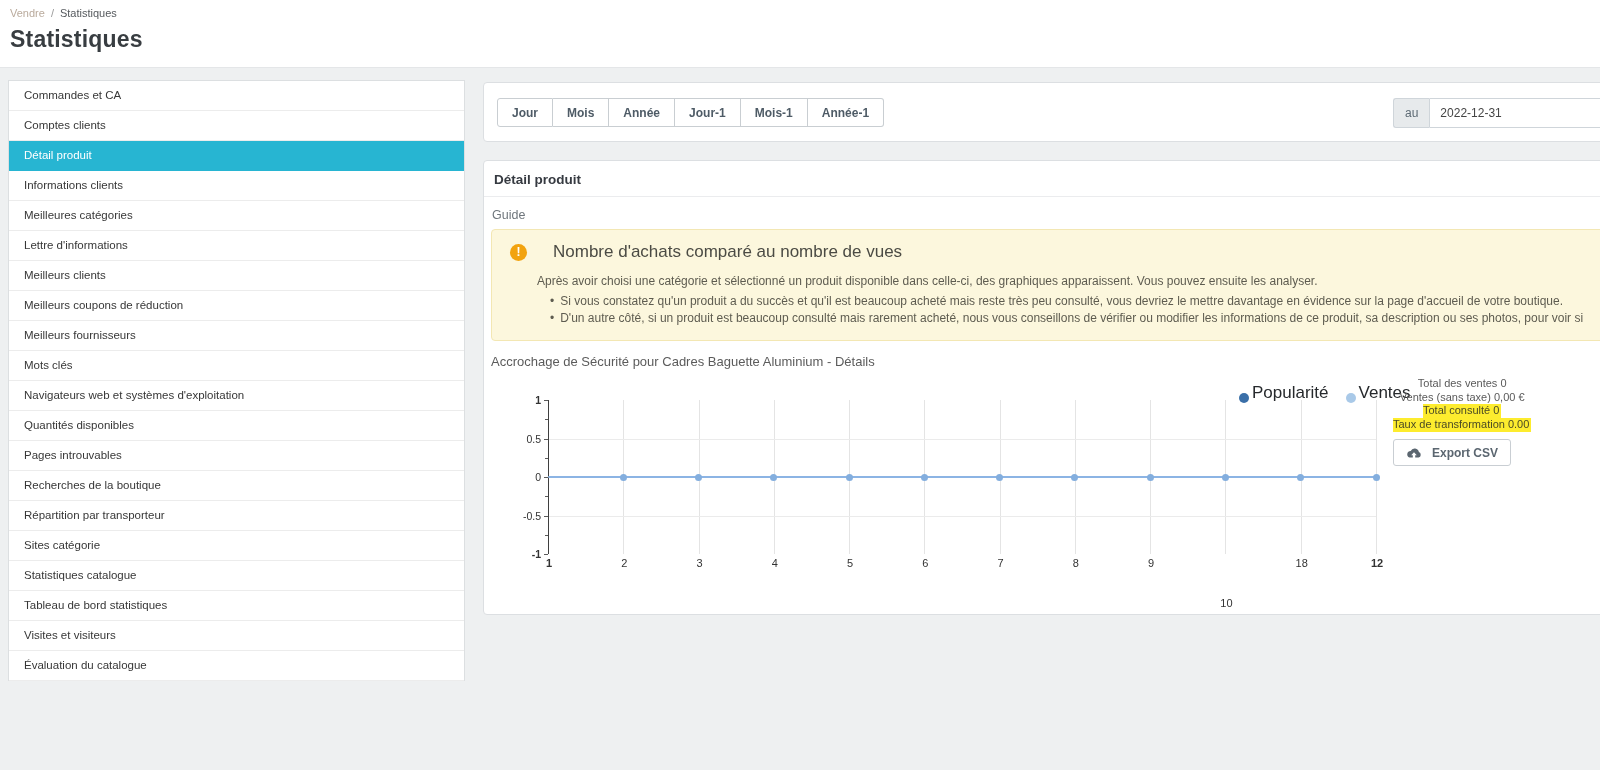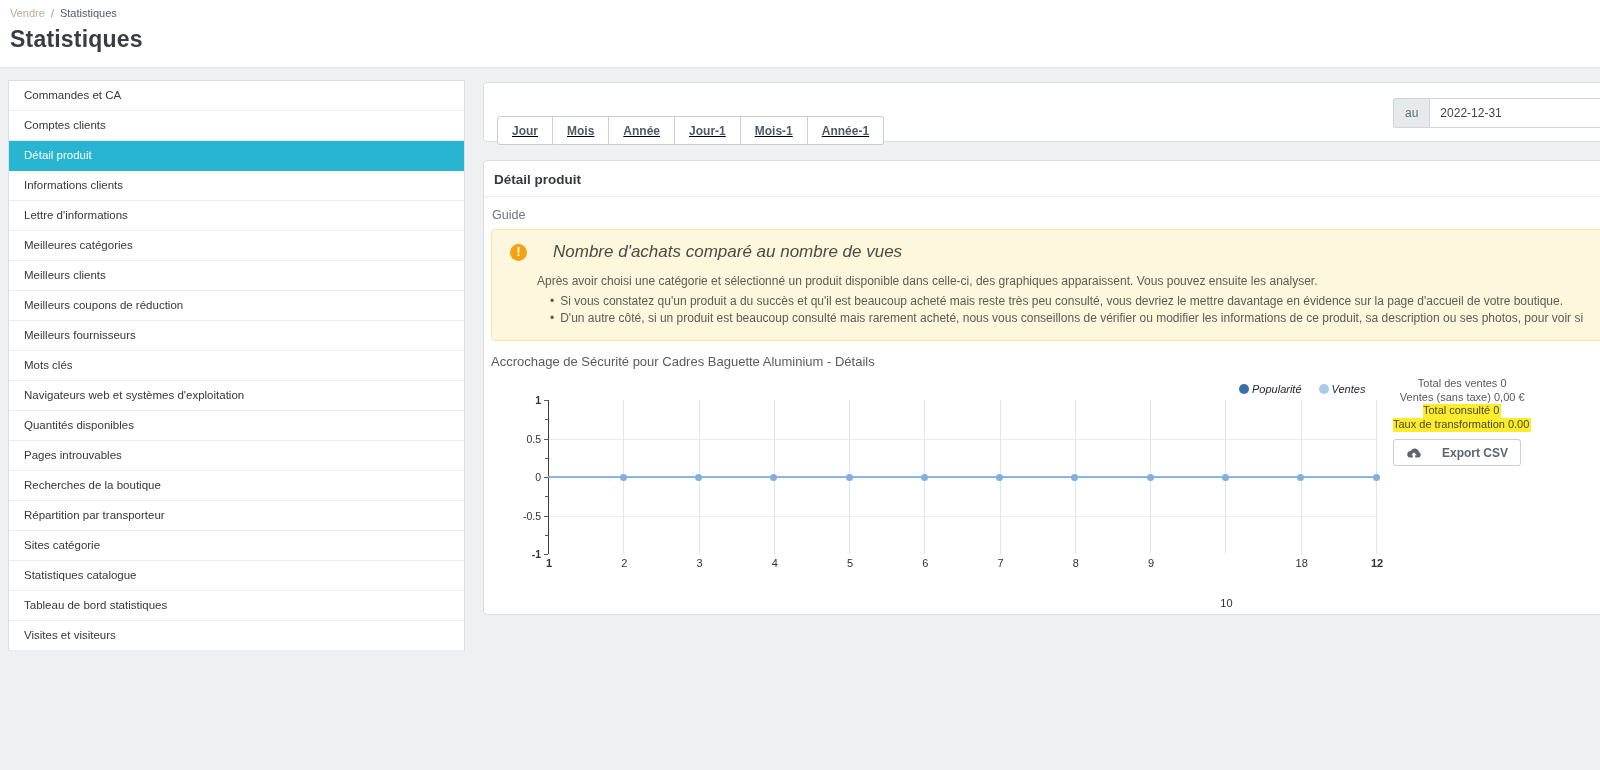--- a/index.html
+++ b/index.html
@@ -17,38 +17,38 @@
   
   .sidebar { position:absolute; left:8px; top:80px; width:457px; background:#fff; border:1px solid #dcdfe1; border-bottom:none; }
   .side-item { display:block; height:30px; line-height:29px; padding-left:15px; font-size:11.5px; color:#373737; background:#fff; border-bottom:1px solid #ececec; cursor:pointer; white-space:nowrap; overflow:hidden; }
   .side-item.active { background:#27b5d2; color:#ffffff; border-bottom-color:#27b5d2; }
 
   
   .main { position:absolute; left:483px; top:82px; width:1150px; }
   .panel { background:#fff; border:1px solid #dcdfe2; border-radius:4px; }
 
   .toolbar-panel { height:60px; position:relative; }
-  .btn-group { position:absolute; left:13px; top:33px; display:flex;text-decoration:underline; }
+  .btn-group { position:absolute; left:13px; top:15px; display:flex; }
   .pbtn { background:#fff; border:1px solid #c9ced2; border-left-width:0; color:#4e5b66; font-family:inherit; font-size:12px; font-weight:700; padding:0 14px; height:29px; cursor:pointer; }
   .pbtn:first-child { border-left-width:1px; border-radius:3px 0 0 3px; }
   .pbtn:last-child { border-radius:0 3px 3px 0; }
   .date-group { position:absolute; top:15px; display:flex; height:30px; }
   .dg-addon { background:#e7eaec; border:1px solid #cfd5da; border-right:none; color:#5d6a74; font-size:12px; line-height:28px; padding:0 11px; border-radius:3px 0 0 3px; }
   .dg-input { border:1px solid #cfd5da; border-radius:0 3px 3px 0; font-family:inherit; font-size:12px; color:#444; padding:0 10px; height:30px; outline:none; }
   .dg-from { left:685px; } .dg-from .dg-input { width:150px; }
   .dg-to { left:909px; } .dg-to .dg-input { width:210px; }
 
   .product-panel { margin-top:18px; min-height:455px; padding-bottom:14px; }
   .panel-head { font-size:13.5px; font-weight:700; color:#363a41; padding:11px 10px 9px 10px; border-bottom:1px solid #ebecee; }
   .guide-label { font-size:12.5px; color:#6f767c; margin:11px 0 7px 8px; }
 
   .alert { margin:0 0 0 7px; width:1136px; background:#fcf7dd; border:1px solid #f3e7b3; border-radius:4px; padding:12px 0 14px 18px; overflow:hidden; }
   .alert-head { display:flex; align-items:center; }
   .warn-icon { width:17px; height:17px; border-radius:50%; background:#f2a30f; color:#fff; font-size:12px; font-weight:700; text-align:center; line-height:17px; flex:0 0 17px; }
-  .alert-title { font-size:17px; color:#4b4b44; margin-left:26px; white-space:nowrap;font-style:italic; }
+  .alert-title { font-size:17px; color:#4b4b44; margin-left:26px; white-space:nowrap; }
   .alert-body { margin-top:12px; padding-left:27px; color:#5e5c50; font-size:12px; }
   .alert-intro { white-space:nowrap; }
   .alert-body ul { list-style:none; margin-top:5px; }
   .alert-body li { white-space:nowrap; line-height:16.5px; padding-left:13px; }
   .alert-body li::before { content:"•"; margin-right:6px; }
 
   .chart-title { font-size:13px; color:#5b5b5b; margin:13px 0 0 7px; white-space:nowrap; }
   .chart-wrap { position:relative; margin-left:7px; height:215px; margin-top:2px; }
 
   .yaxis { position:absolute; left:57px; top:29px; width:1px; height:154px; background:#3f3f3f; }
@@ -56,61 +56,62 @@
   .hgrid { position:absolute; left:58px; width:827px; height:1px; background:#ebebeb; }
   .ytick { position:absolute; height:1px; background:#5a5a5a; }
   .ylab { position:absolute; left:0; width:50px; text-align:right; font-size:10.5px; color:#333; }
   .ylab.edge { font-weight:700; }
   .xlab { position:absolute; top:186px; font-size:11px; color:#333; transform:translateX(-50%); }
   .xlab.edge { font-weight:700; }
   .dline { position:absolute; height:2px; border-radius:1px; }
   .ddot { position:absolute; width:7px; height:7px; border-radius:50%; }
 
   .legend { position:absolute; left:748px; top:12px; display:flex; gap:17px; }
-  .leg-item { display:flex; align-items:center; font-size:11px; color:#26292c;font-style:italic; }
+  .leg-item { display:flex; align-items:flex-end; font-size:17px; color:#26292c; }
   .leg-dot { width:10px; height:10px; border-radius:50%; margin-right:3px; }
 
   .stats { position:absolute; left:902px; top:6px; font-size:11px; color:#5a5a5a; line-height:13.5px;text-align:center; }
   .stat-line { white-space:nowrap; }
   .stat-line.hl { background:#fdec2e; color:#4a4a25; display:inline-block; padding:0 2px 1px 0; }
   .stats .row { height:13.5px; }
 
-  .export-btn { position:absolute; left:902px; top:68px; display:flex; align-items:center; gap:20px; background:#fff; border:1px solid #c9ced3; border-radius:3px; height:27px; padding:0 12px; font-family:inherit; font-size:12px; font-weight:700; color:#5b6670; cursor:pointer; }
+  .export-btn { position:absolute; left:902px; top:68px; display:flex; align-items:center; gap:10px; background:#fff; border:1px solid #c9ced3; border-radius:3px; height:27px; padding:0 12px; font-family:inherit; font-size:12px; font-weight:700; color:#5b6670; cursor:pointer; }
   .export-btn svg { display:block; }
 </style>
 </head>
 <body>
 
 <header class="topbar">
   <div class="breadcrumb">
     <span class="bc-parent">Vendre</span><span class="bc-sep">/</span><span class="bc-current">Statistiques</span>
   </div>
   <div class="page-title">Statistiques</div>
 </header>
 
 <nav class="sidebar" id="sidebar">
     <a class="side-item">Commandes et CA</a>
     <a class="side-item">Comptes clients</a>
     <a class="side-item active">Détail produit</a>
     <a class="side-item">Informations clients</a>
+    <a class="side-item">Meilleures catégories</a>
     <a class="side-item">Lettre d'informations</a>
-    <a class="side-item">Meilleures catégories</a>
     <a class="side-item">Meilleurs clients</a>
     <a class="side-item">Meilleurs coupons de réduction</a>
     <a class="side-item">Meilleurs fournisseurs</a>
     <a class="side-item">Mots clés</a>
     <a class="side-item">Navigateurs web et systèmes d'exploitation</a>
     <a class="side-item">Quantités disponibles</a>
     <a class="side-item">Pages introuvables</a>
     <a class="side-item">Recherches de la boutique</a>
     <a class="side-item">Répartition par transporteur</a>
     <a class="side-item">Sites catégorie</a>
     <a class="side-item">Statistiques catalogue</a>
     <a class="side-item">Tableau de bord statistiques</a>
     <a class="side-item">Visites et visiteurs</a>
+    <a class="side-item">Évaluation du catalogue</a>
   </nav>
 
 <div class="main">
 
   <div class="panel toolbar-panel">
     <div class="btn-group" id="period-group">
         <button class="pbtn">Jour</button>
         <button class="pbtn">Mois</button>
         <button class="pbtn">Année</button>
         <button class="pbtn">Jour-1</button>

